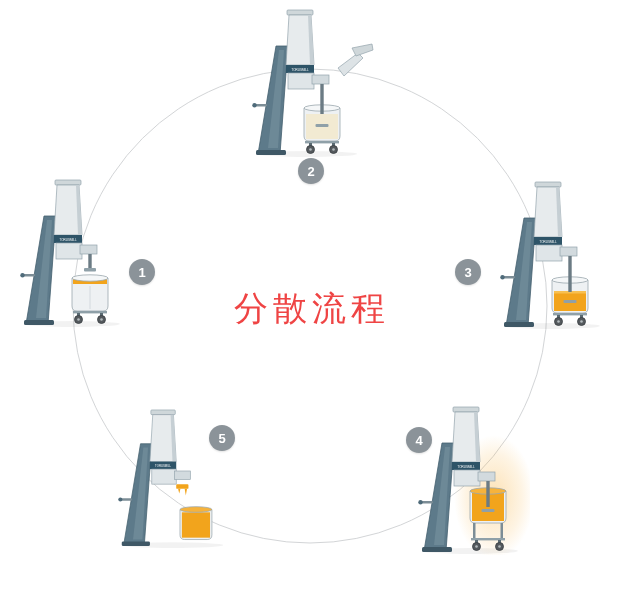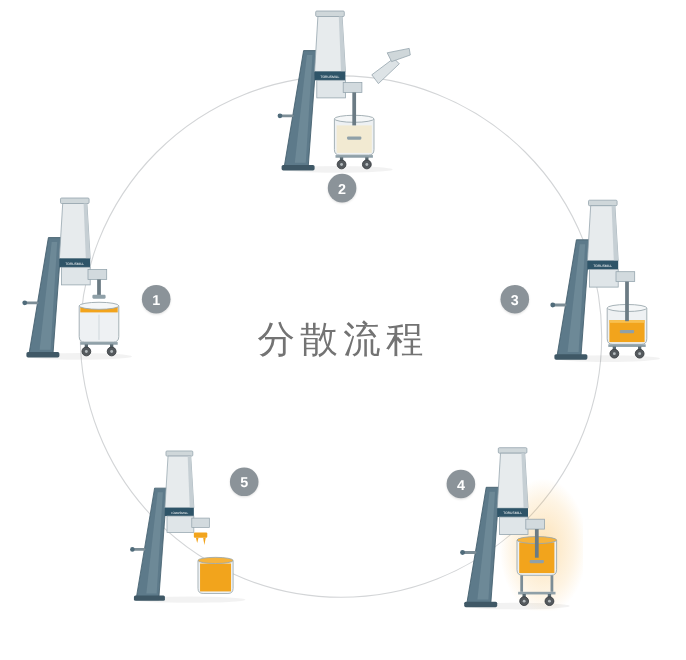--- a/index.html
+++ b/index.html
@@ -8,21 +8,21 @@
   .ring{position:absolute;left:0;top:0;}
   .stage{position:absolute;}
   .badge{
     position:absolute;width:26px;height:26px;border-radius:50%;
     background:#8b9399;color:#ffffff;font-size:13px;font-weight:bold;
     display:flex;align-items:center;justify-content:center;
     box-shadow:0 1px 2px rgba(0,0,0,0.12);
   }
   .title{
     position:absolute;left:0;width:624px;top:286px;text-align:center;
-    font-size:34px;color:#737373;letter-spacing:5px;
+    font-size:34px;color:#ef4444;letter-spacing:5px;
   }
   svg text{font-family:"Liberation Sans","DejaVu Sans",sans-serif;}
 </style>
 </head>
 <body>
 
 <div class="canvas">
 
   <svg class="ring" width="624" height="600">
     <circle cx="310" cy="306" r="237" fill="none" stroke="#d3d5d7" stroke-width="1"></circle>

